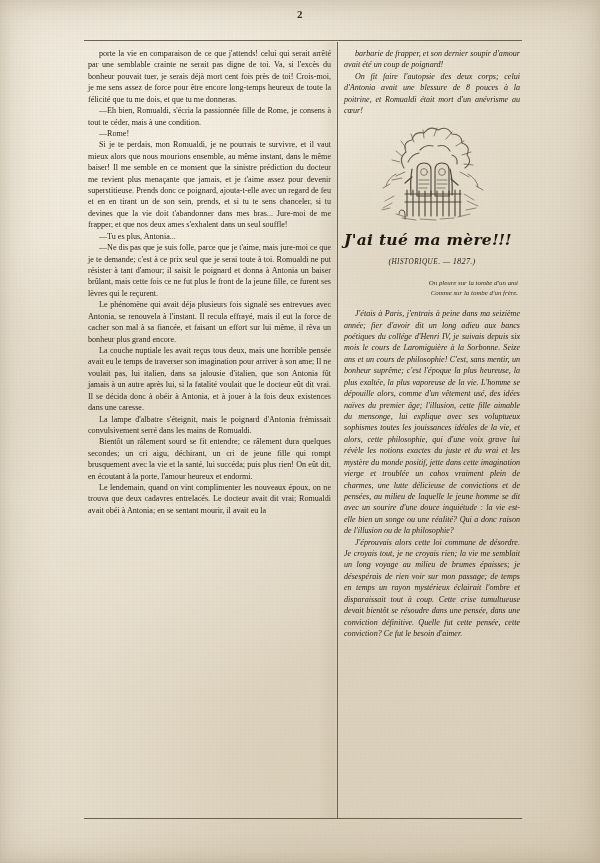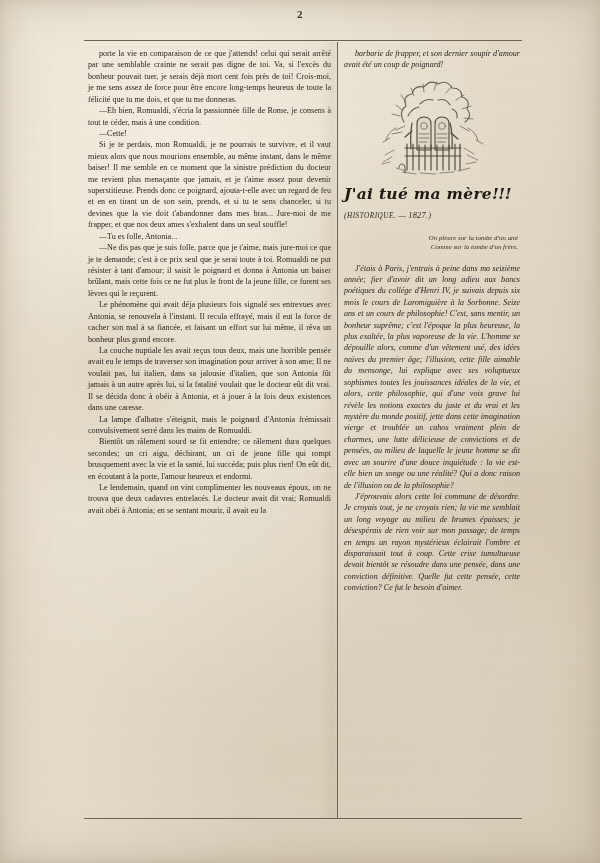--- a/index.html
+++ b/index.html
@@ -126,21 +126,21 @@
     font-weight: bold;
     font-size: 15.5px;
     letter-spacing: .3px;
     color: #1d1913;
     margin: 8px 14px 0 0;
     white-space: nowrap;
   }
   #headline .bangs { letter-spacing: -.5px; }
 
   #subtitle {
-    text-align: left;
+    text-align: center;
     font-size: 8.4px;
     color: #241f19;
     margin: 11px 0 0 0;
     letter-spacing: .2px;
   }
   #subtitle .smallcaps {
     font-size: 7.2px;
     letter-spacing: .5px;
   }
 
@@ -179,33 +179,34 @@
 
   <div id="folio">2</div>
 
   <div class="rule-h" id="rule-top"></div>
   <div class="rule-h" id="rule-bottom"></div>
   <div id="rule-v"></div>
 
   <div class="col" id="col-left">
     <p>porte la vie en comparaison de ce que j'attends! celui qui serait arrêté par une semblable crainte ne serait pas digne de toi. Va, si l'excès du bonheur pouvait tuer, je serais déjà mort cent fois près de toi! Crois-moi, je me sens assez de force pour être encore long-temps heureux de toute la félicité que tu me dois, et que tu me donneras.</p>
     <p>—Eh bien, Romualdi, s'écria la passionnée fille de Rome, je consens à tout te céder, mais à une condition.</p>
-    <p>—Cette!</p>
+    <p>—Rome!</p>
     <p>Si je te perdais, mon Romualdi, je ne pourrais te survivre, et il vaut mieux alors que nous mourions ensemble, au même instant, dans le même baiser! Il me semble en ce moment que la sinistre prédiction du docteur me revient plus menaçante que jamais, et je t'aime assez pour devenir superstitieuse. Prends donc ce poignard, ajouta-t-elle avec un regard de feu et en en tirant un de son sein, prends, et si tu te sens chanceler, si tu devines que la vie doit t'abandonner dans mes bras... Jure-moi de me frapper, et que nos deux ames s'exhalent dans un seul souffle!</p>
-    <p>—Tu es folle, Antonia...</p>
+    <p>—Tu es plus, Antonia...</p>
     <p>—Ne dis pas que je suis folle, parce que je t'aime, mais jure-moi ce que je te demande; c'est à ce prix seul que je serai toute à toi. Romualdi ne put résister à tant d'amour; il saisit le poignard et donna à Antonia un baiser brûlant, mais cette fois ce ne fut plus le front de la jeune fille, ce furent ses lèvres qui le reçurent.</p>
     <p>Le phénomène qui avait déja plusieurs fois signalé ses entrevues avec Antonia, se renouvela à l'instant. Il recula effrayé, mais il eut la force de cacher son mal à sa fiancée, et faisant un effort sur lui même, il rêva un bonheur plus grand encore.</p>
     <p>La couche nuptiale les avait reçus tous deux, mais une horrible pensée avait eu le temps de traverser son imagination pour arriver à son ame; Il ne voulait pas, lui italien, dans sa jalousie d'italien, que son Antonia fût jamais à un autre après lui, si la fatalité voulait que le docteur eût dit vrai. Il se décida donc à obéir à Antonia, et à jouer à la fois deux existences dans une caresse.</p>
     <p>La lampe d'albatre s'éteignit, mais le poignard d'Antonia frémissait convulsivement serré dans les mains de Romualdi.</p>
     <p>Bientôt un râlement sourd se fit entendre; ce râlement dura quelques secondes; un cri aigu, déchirant, un cri de jeune fille qui rompt brusquement avec la vie et la santé, lui succéda; puis plus rien! On eût dit, en écoutant à la porte, l'amour heureux et endormi.</p>
     <p>Le lendemain, quand on vint complimenter les nouveaux époux, on ne trouva que deux cadavres entrelacés. Le docteur avait dit vrai; Romualdi avait obéi à Antonia; en se sentant mourir, il avait eu la</p>
   </div>
 
   <div class="col" id="col-right">
     <p>barbarie de frapper, et son dernier soupir d'amour avait été un coup de poignard!</p>
+    <p>On fit faire l'autopsie des deux corps; celui d'Antonia avait une blessure de 8 pouces à la poitrine, et Romualdi était mort d'un anévrisme au cœur!</p>
 
     <div id="vignette-wrap">
       <svg id="vignette" viewBox="0 0 120 104">
         <g stroke="#3b342a" fill="none" stroke-linecap="round">
 
           <g stroke-width="1.1" opacity=".85">
             <path d="M32 46 q-6 -10 2 -16 q-4 -10 6 -12 q2 -9 12 -7 q6 -8 14 -3 q9 -5 14 4 q10 0 10 9 q9 3 5 12 q6 7 -2 13"></path>
             <path d="M36 40 q4 -8 11 -9 M48 28 q6 -6 13 -4 M66 24 q8 -2 12 5 M80 33 q6 2 5 9"></path>
           </g>
 

